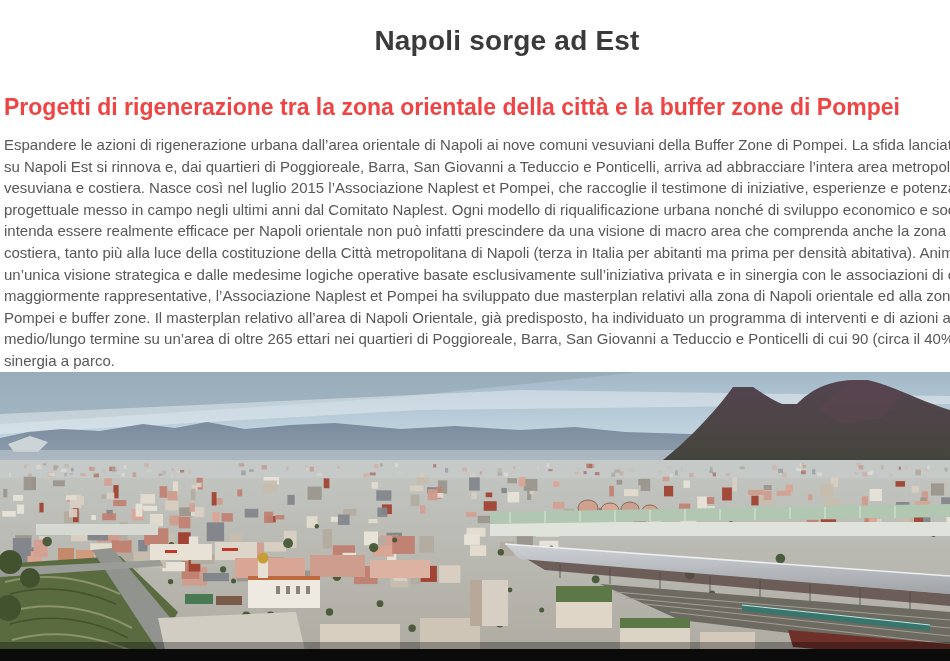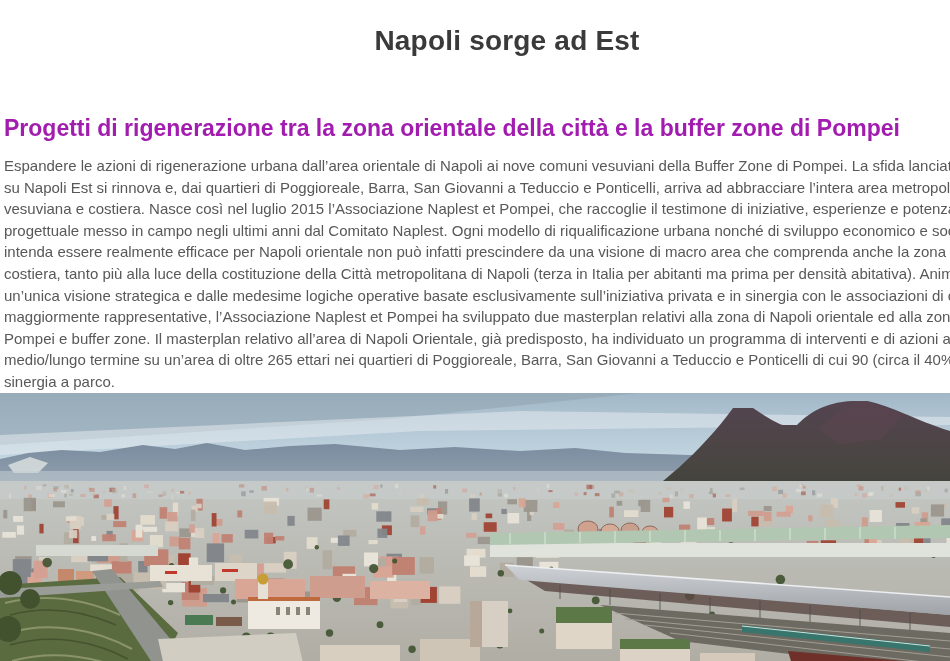--- a/index.html
+++ b/index.html
@@ -9,22 +9,22 @@
   }
   .page-title{
     margin:24px 0 0 0;
     width:950px;
     text-align:center;
     font-size:28px;line-height:34px;font-weight:bold;color:#3a3a3a;
     letter-spacing:0.2px;
     padding-left:32px;
   }
   .page-subtitle{
-    margin:57px 0 0 4px;
-    font-size:23px;line-height:26px;font-weight:bold;color:#a21caf;
+    margin:36px 0 0 4px;
+    font-size:23px;line-height:26px;font-weight:bold;color:#ef4444;
     white-space:nowrap;
   }
   .article-body{margin:14px 0 0 4px;}
   .para-line{
     font-size:15px;line-height:21.6px;color:#585858;
     white-space:nowrap;
   }
   .photo-wrap{margin-top:0;width:950px;height:291px;display:block;}
   svg{display:block;}
 </style>

